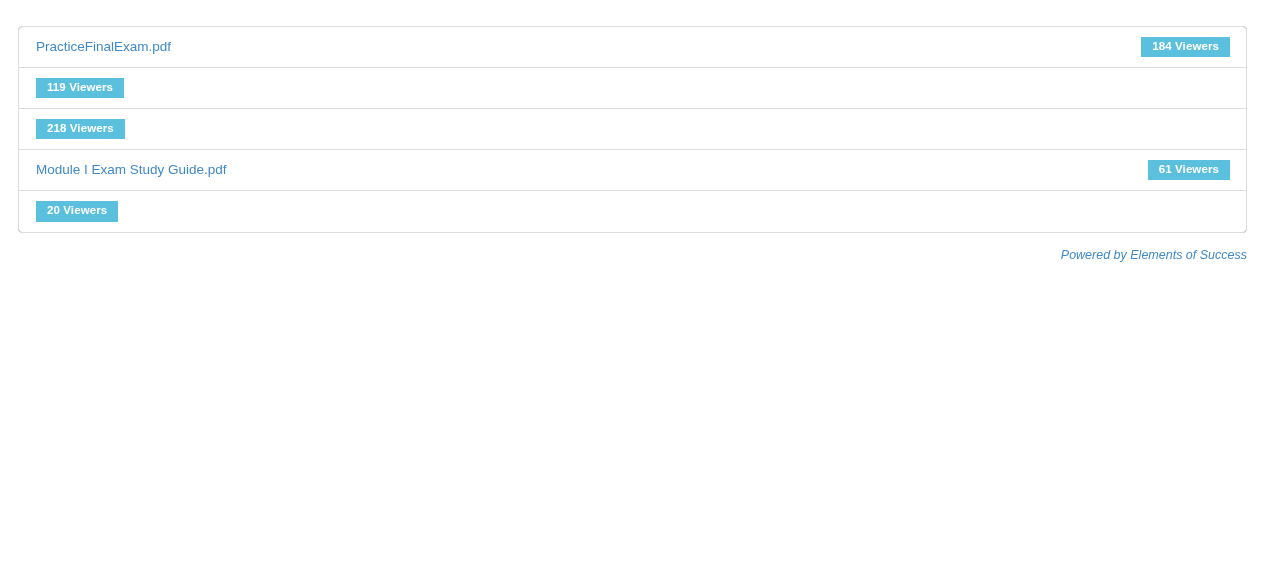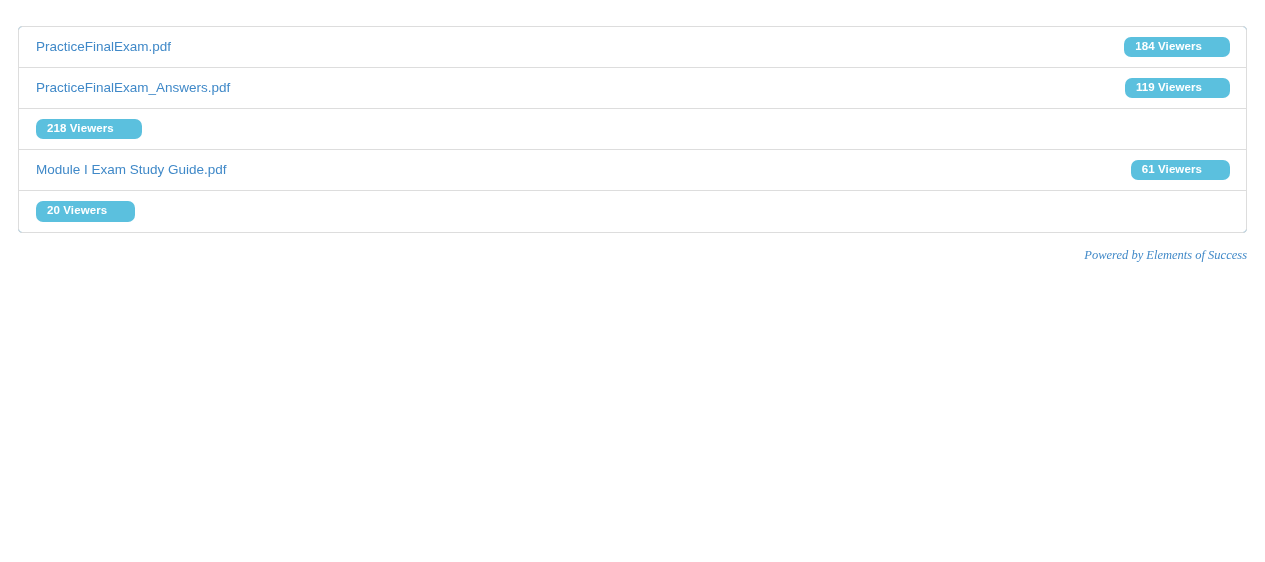--- a/index.html
+++ b/index.html
@@ -71,31 +71,30 @@
     line-height: 1.4;
     white-space: nowrap;
   }
 
   .viewer-badge {
     display: inline-block;
     background: #5bc0de;
     color: #ffffff;
     font-size: 11.5px;
     font-weight: bold;
-    border-radius: 7px;
-    padding: 3px 28px 4px 11px;
+    border-radius: 0;
+    padding: 3px 11px 4px 11px;
     line-height: 1.15;
     white-space: nowrap;
     letter-spacing: 0.1px;
   }
 
   .footer {
     margin: 12px 18px 0 18px;
     text-align: right;
-    font-family: Liberation Serif, serif;
   }
 
   .powered-by {
     font-size: 12.5px;
     font-style: italic;
     color: #4089c8;
     text-decoration: none;
     line-height: 1.4;
   }
 </style>
@@ -106,21 +105,20 @@
 
 
   <div class="files-panel">
 
     <div class="file-row">
       <a class="file-link" href="#">PracticeFinalExam.pdf</a>
       <span class="viewer-badge">184 Viewers</span>
     </div>
 
     <div class="file-row">
-      <a class="file-link" href="#">PracticeFinalExam_Answers.pdf</a>
       <span class="viewer-badge">119 Viewers</span>
     </div>
 
     <div class="file-row">
       <span class="viewer-badge">218 Viewers</span>
     </div>
 
     <div class="file-row">
       <a class="file-link" href="#">Module I Exam Study Guide.pdf</a>
       <span class="viewer-badge">61 Viewers</span>

